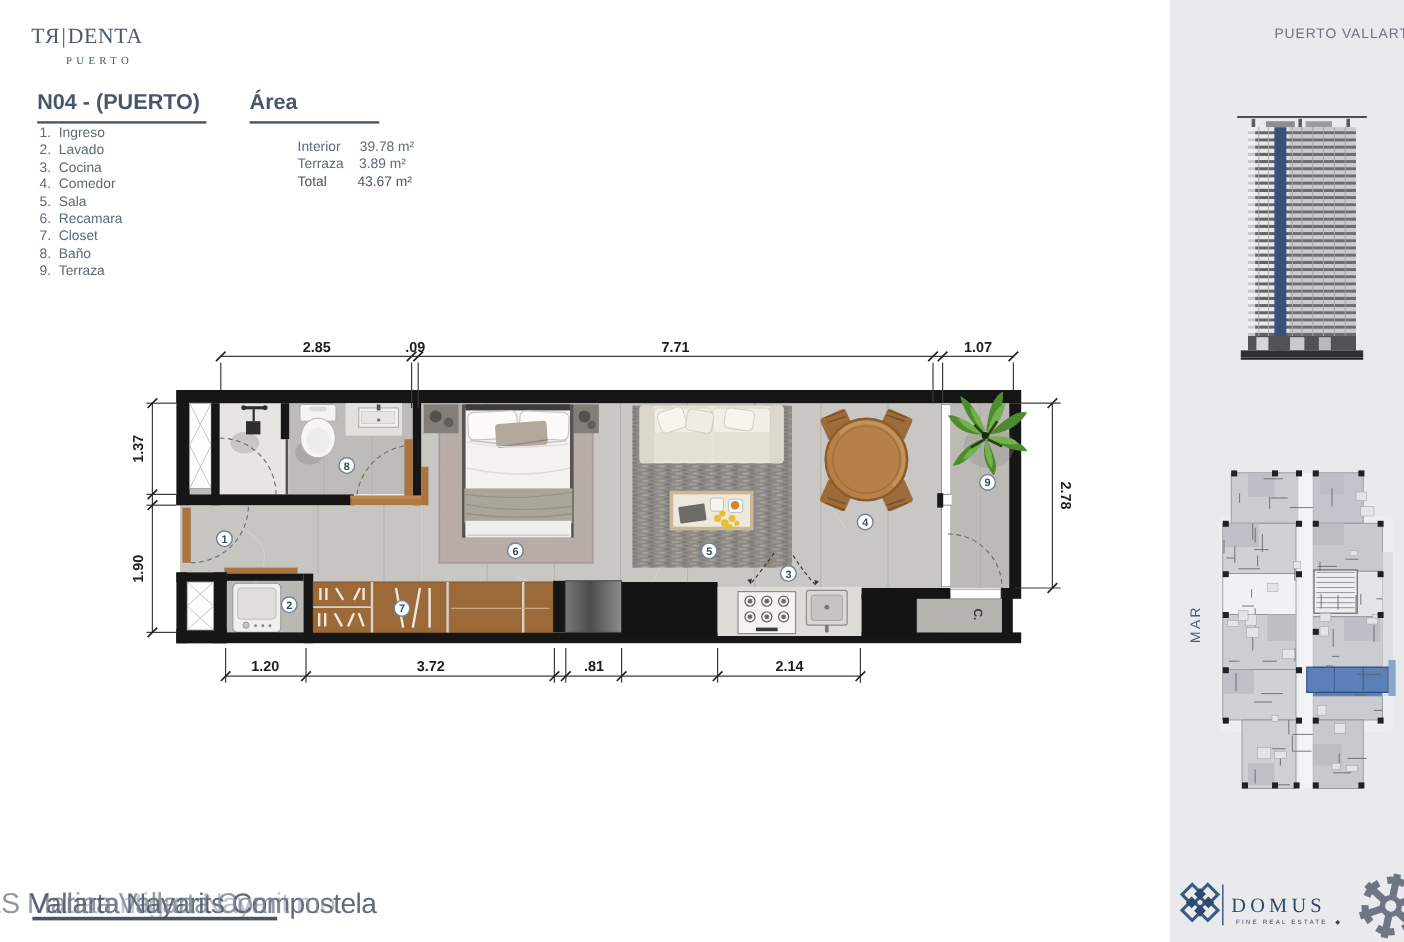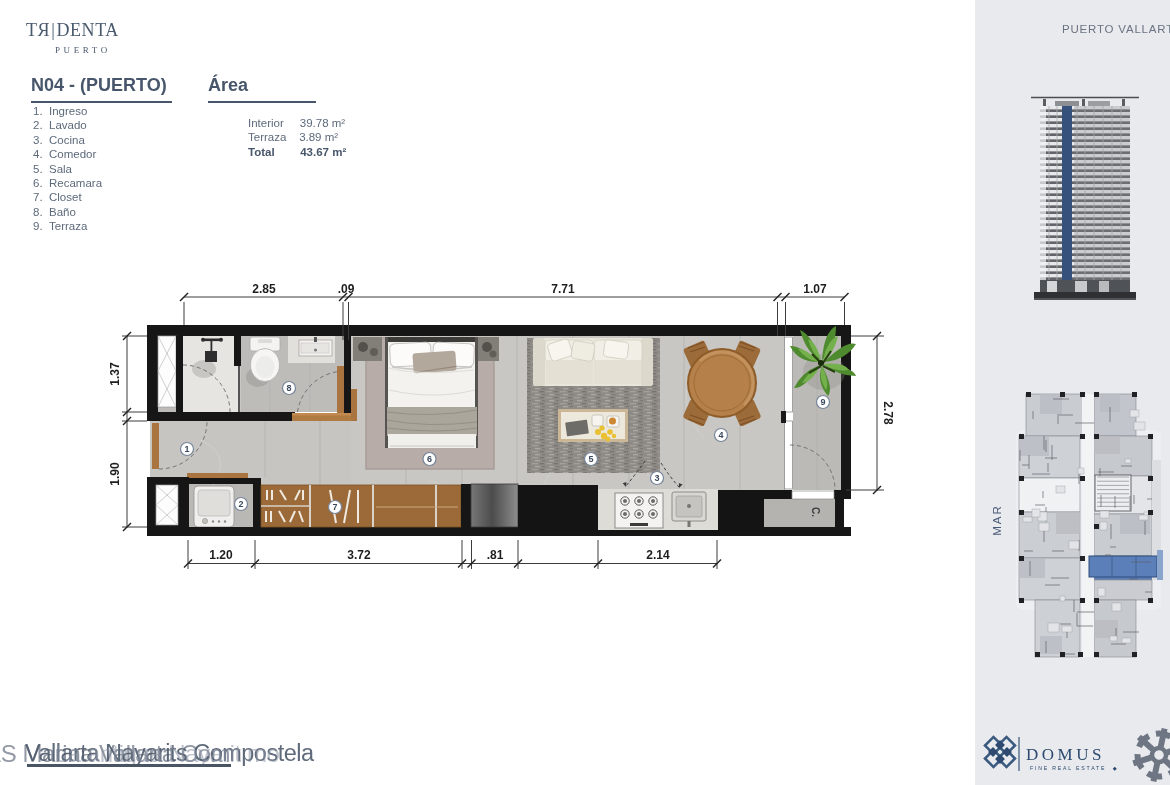--- a/index.html
+++ b/index.html
@@ -34,21 +34,21 @@
   <div>9.&nbsp;&nbsp;Terraza</div>
 </div>
 
 <div class="abs" style="left:208px;top:75px;font-size:18px;font-weight:bold;color:#47566b;">Área</div>
 
 <div class="abs" style="left:208px;top:101px;width:108px;height:2.4px;background:#47566b;"></div>
 
 <div class="abs" style="left:208px;top:116px;font-size:11.5px;line-height:14.4px;color:#5d6a7b;margin-left:40px;">
   <div>Interior&nbsp;&nbsp;&nbsp;&nbsp;&nbsp;39.78 m²</div>
   <div>Terraza&nbsp;&nbsp;&nbsp;&nbsp;3.89 m²</div>
-  <div style="font-weight:bold;color:#47566b;">Total&nbsp;&nbsp;&nbsp;&nbsp;&nbsp;&nbsp;&nbsp;&nbsp;43.67 m²</div>
+  <div style="font-weight:normal;color:#47566b;">Total&nbsp;&nbsp;&nbsp;&nbsp;&nbsp;&nbsp;&nbsp;&nbsp;43.67 m²</div>
 </div>
 
 <div class="abs" style="left:1062px;top:23px;font-size:11.5px;letter-spacing:0.8px;color:#6b7382;white-space:nowrap;">PUERTO VALLARTA</div>
 
 <div class="abs" style="left:978px;top:514px;width:38px;text-align:center;font-size:11.5px;letter-spacing:2px;color:#4a5a78;transform:rotate(-90deg);transform-origin:center;">MAR</div>
 
 <div class="abs" style="left:0;top:736px;width:700px;height:40px;">
   <div class="abs" style="left:-12px;top:4px;font-size:24px;color:#777f8e;opacity:.8;letter-spacing:-0.5px;">LS Marina Vallarta Com</div>
   <div class="abs" style="left:25px;top:4px;font-size:23.5px;color:#4e5a6c;opacity:.9;letter-spacing:-0.5px;">Vallarta Nayarits Compostela</div>
   <div class="abs" style="left:55px;top:4px;font-size:24px;color:#8a92a2;opacity:.55;letter-spacing:-0.5px;">La antigua Nayarit mo</div>

